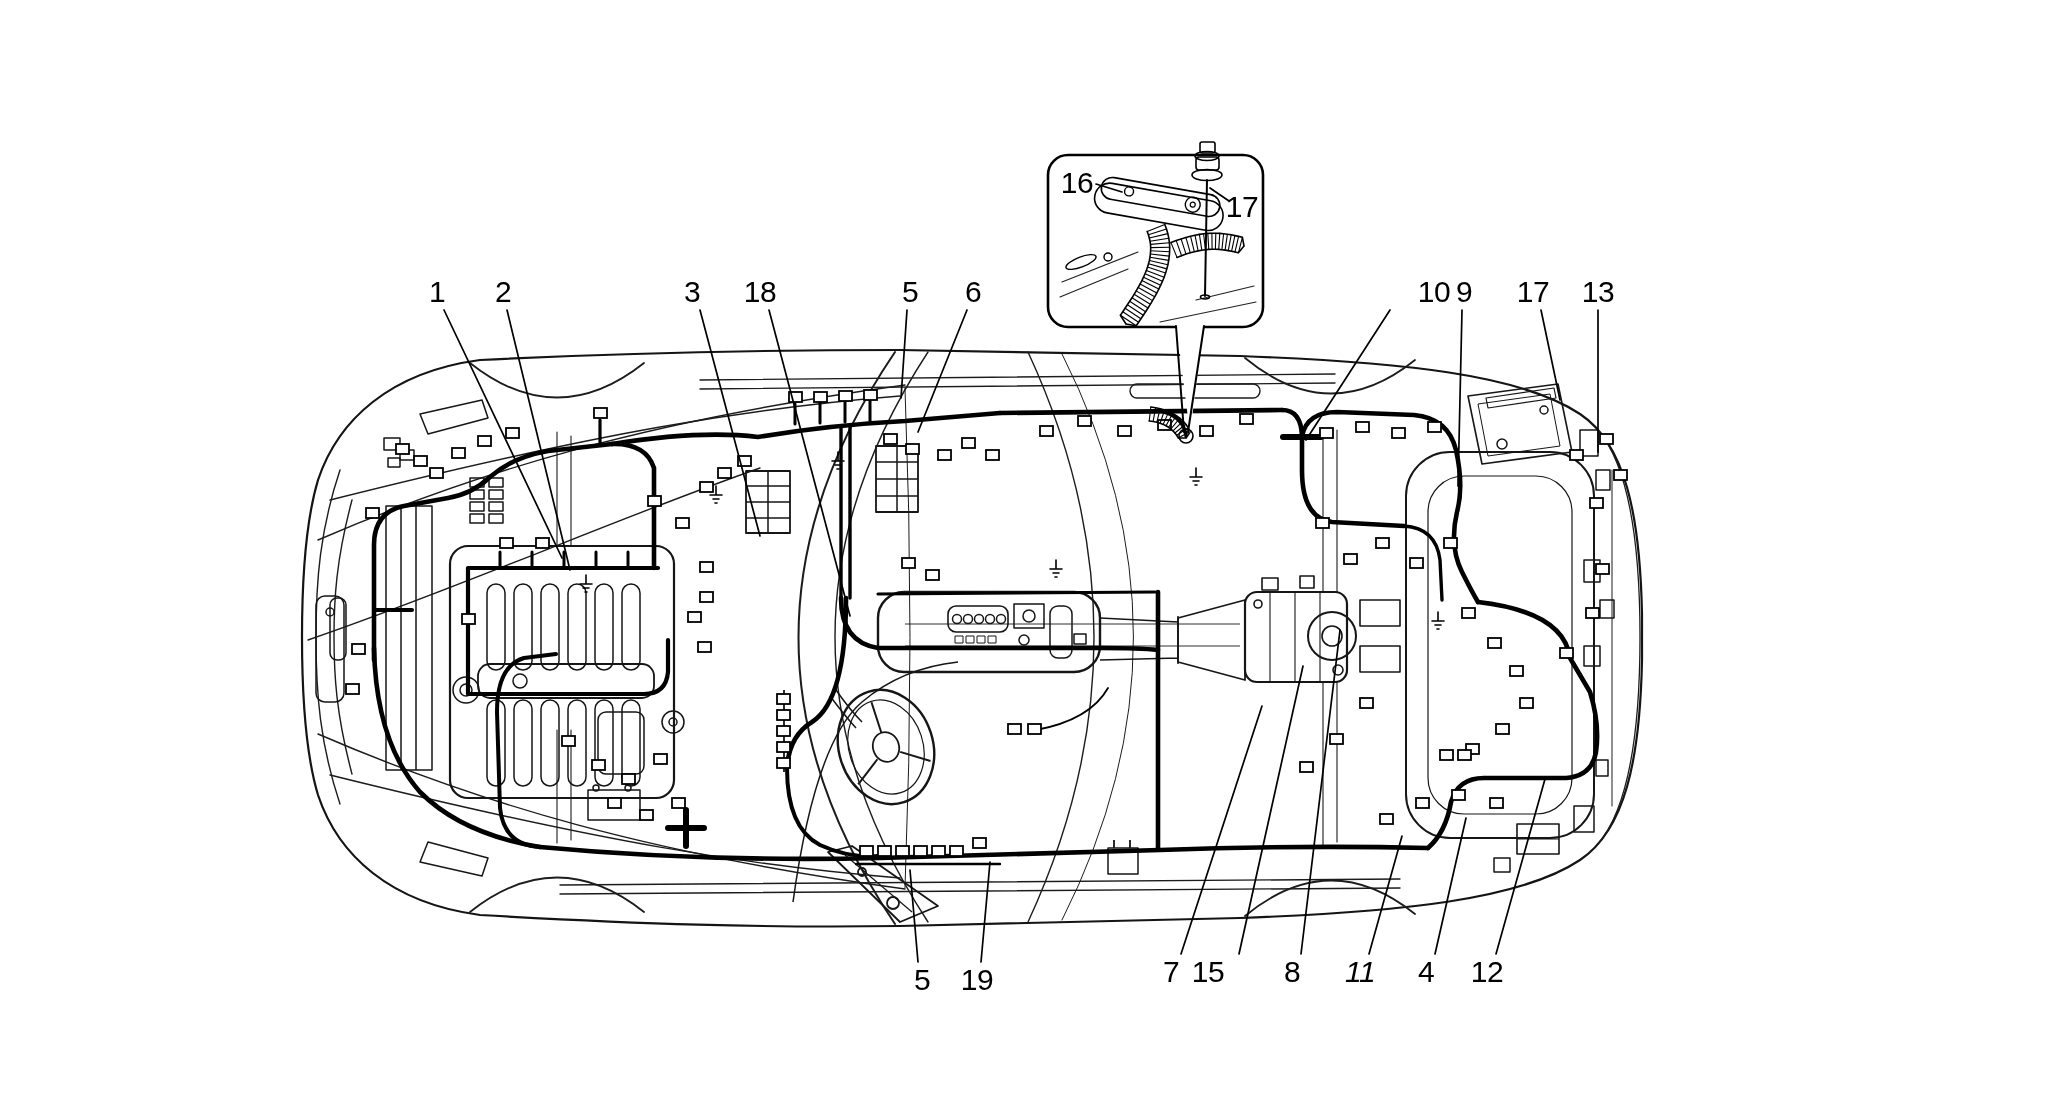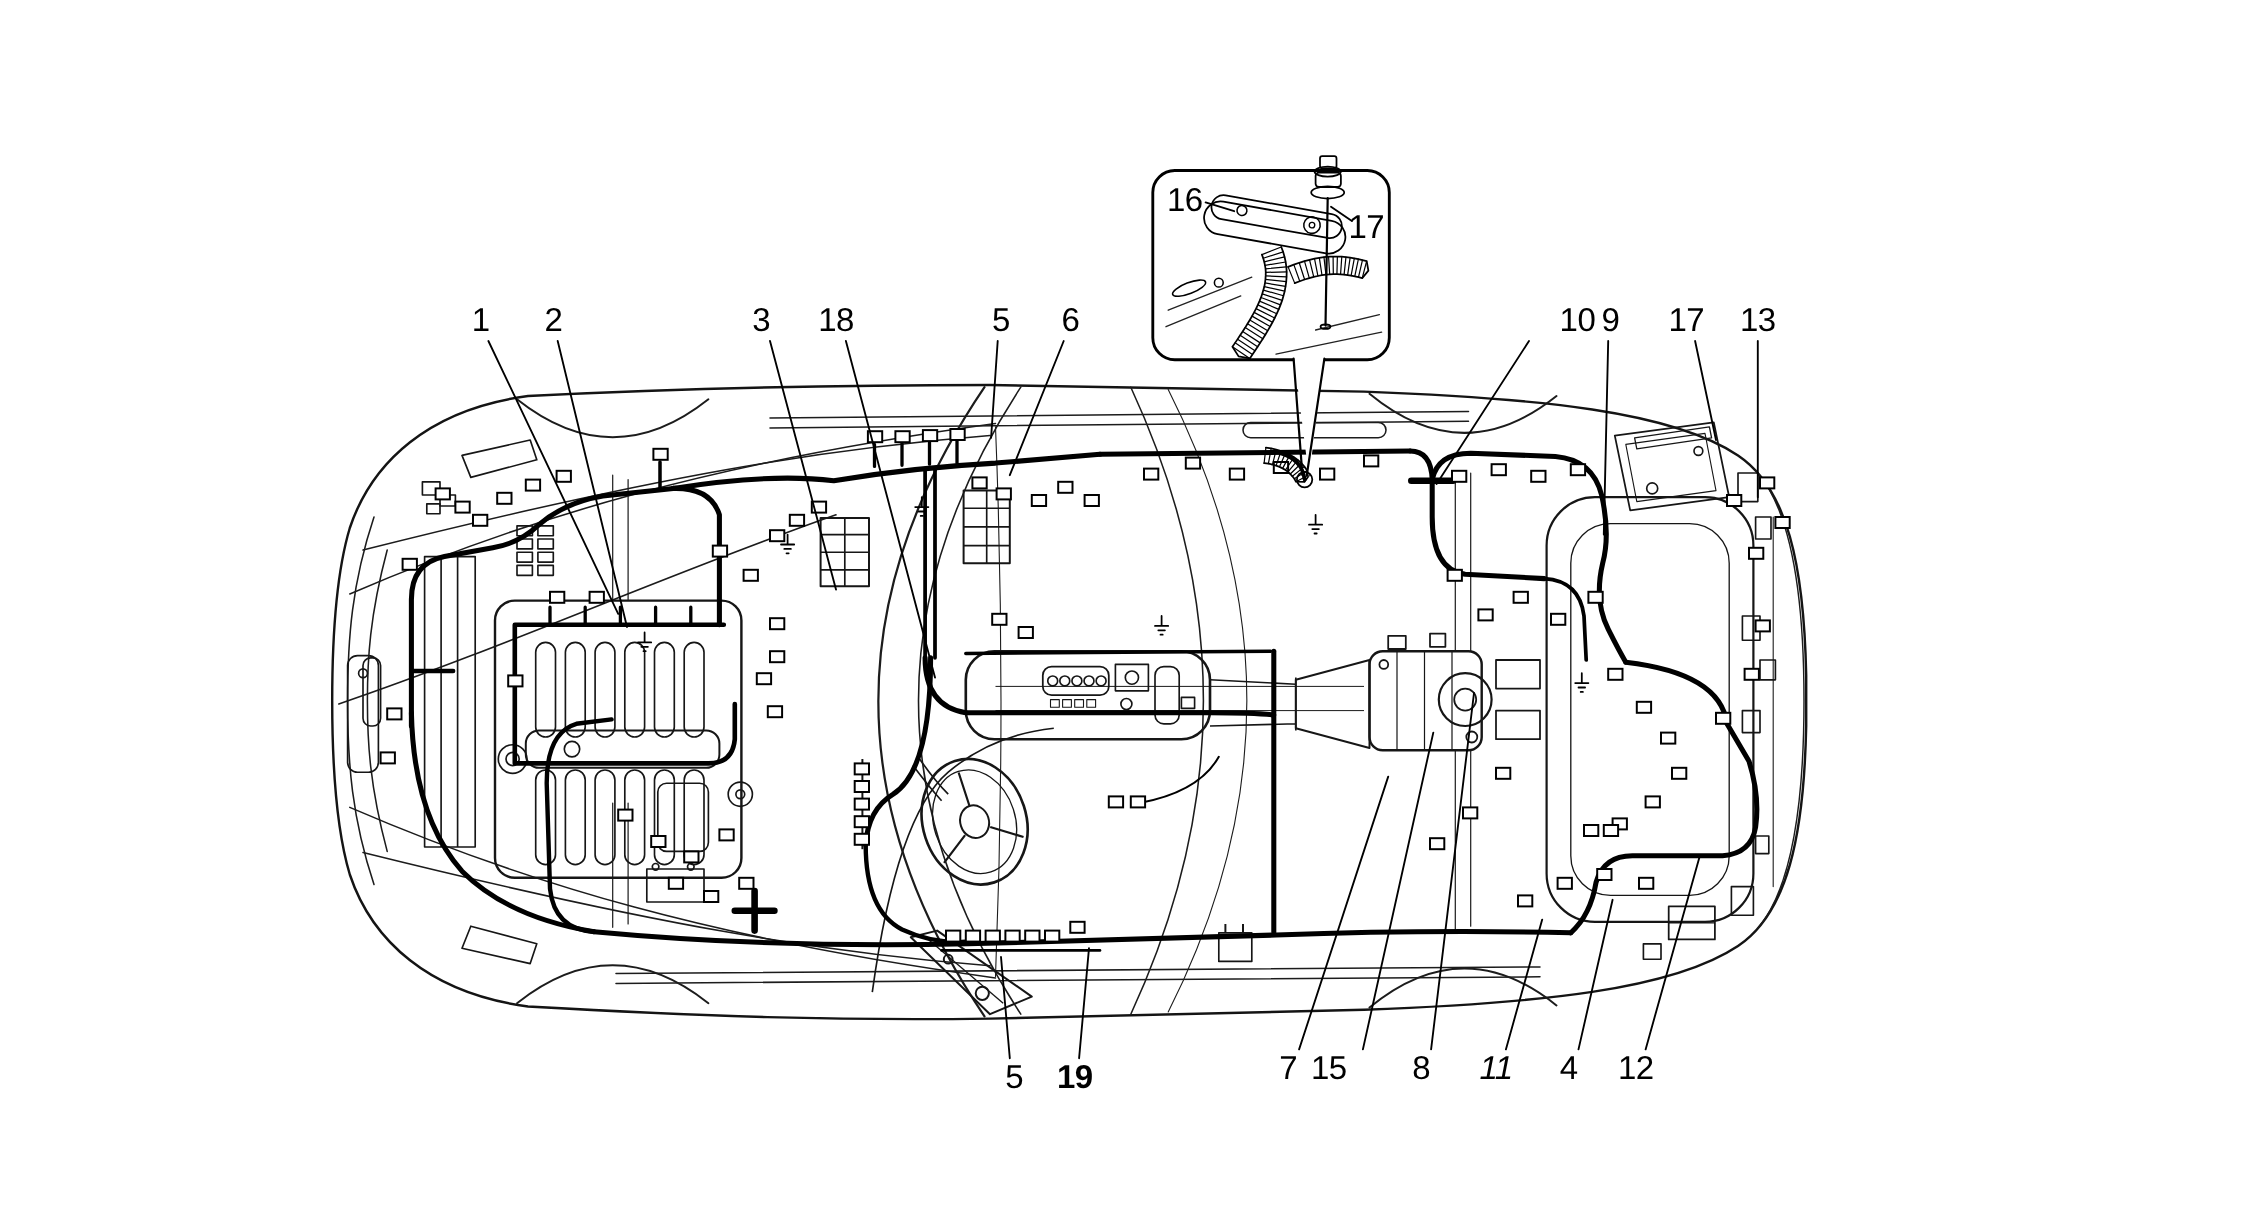--- a/index.html
+++ b/index.html
@@ -397,21 +397,21 @@
       <div class="callout" style="left: 760px; top: 292px; text-align: center;">18</div>
       <div class="callout" style="left: 910px; top: 292px;">5</div>
       <div class="callout" style="left: 973px; top: 292px;">6</div>
       <div class="callout" style="left: 1077px; top: 183px;">16</div>
       <div class="callout" style="left: 1242px; top: 207px;">17</div>
       <div class="callout" style="left: 1398px; top: 292px; margin-left: 36px;">10</div>
       <div class="callout" style="left: 1464px; top: 292px;">9</div>
       <div class="callout" style="left: 1533px; top: 292px;">17</div>
       <div class="callout" style="left: 1598px; top: 292px;">13</div>
       <div class="callout" style="left: 922px; top: 980px;">5</div>
-      <div class="callout" style="left: 977px; top: 980px; font-weight: bold;">19</div>
+      <div class="callout" style="left: 977px; top: 980px;">19</div>
       <div class="callout" style="left: 1171px; top: 972px;">7</div>
       <div class="callout" style="left: 1172px; top: 972px; margin-left: 36px;">15</div>
       <div class="callout" style="left: 1292px; top: 972px;">8</div>
       <div class="callout" style="left: 1360px; top: 972px; font-style: italic;">11</div>
       <div class="callout" style="left: 1426px; top: 972px;">4</div>
       <div class="callout" style="left: 1487px; top: 972px;">12</div>
     </div>
 </div>
 
 </body></html>

